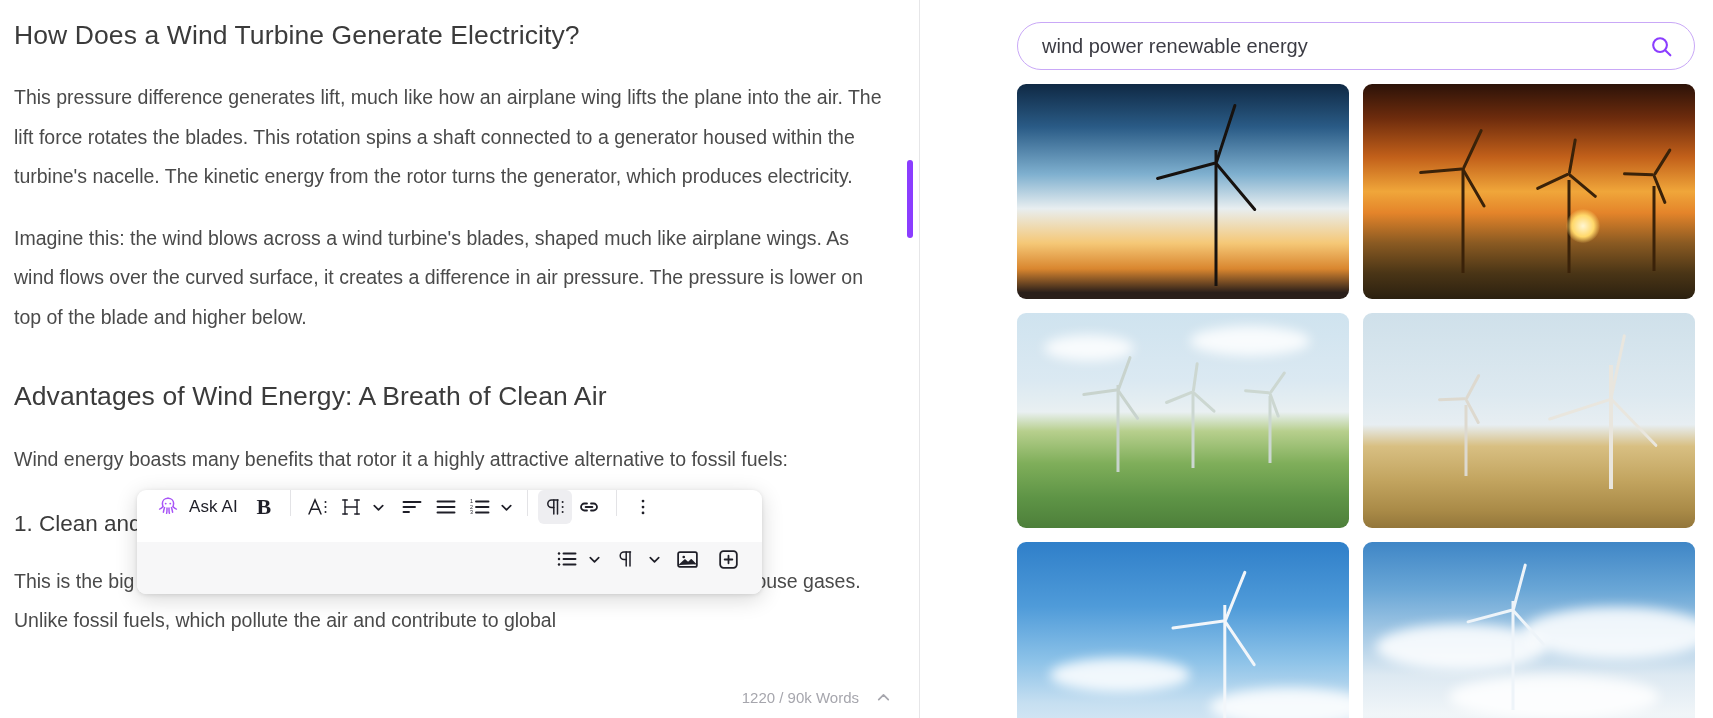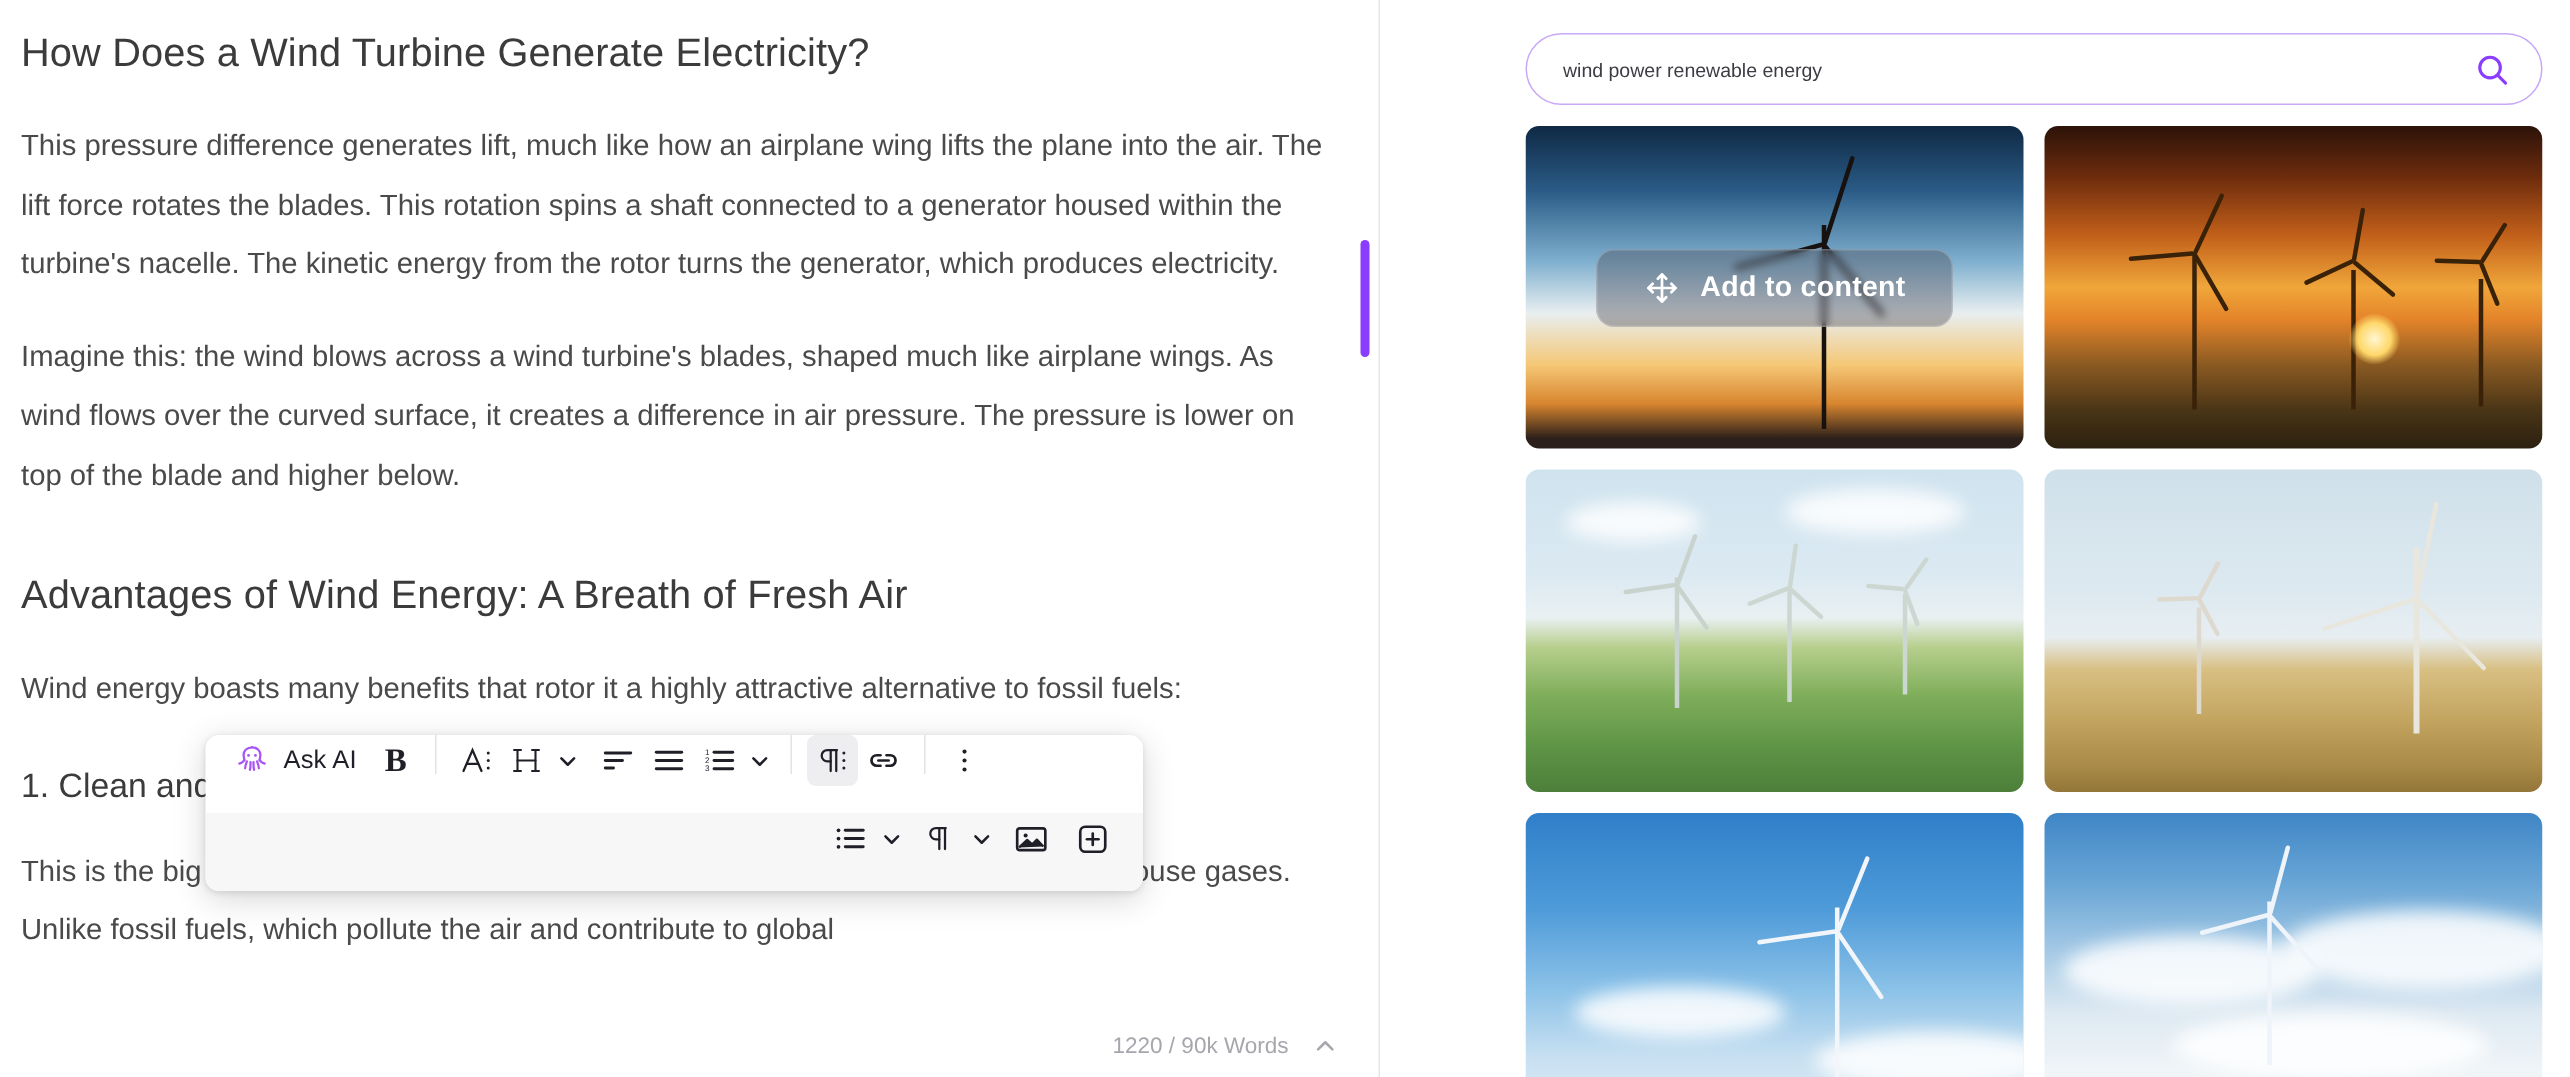--- a/index.html
+++ b/index.html
@@ -172,21 +172,21 @@
     height: 48px;
     border: 1.6px solid #c9a8f7;
     border-radius: 26px;
     background: #fff;
     padding: 0 18px 0 24px;
   }
   .search-input {
     flex: 1;
     border: none;
     outline: none;
-    font-size: 13px;
+    font-size: 20px;
     color: #3c3c44;
     font-family: "Liberation Sans", sans-serif;
     background: transparent;
   }
   .search-input::placeholder { color: #a9a9b2; }
   .search-icon-btn {
     display: flex; align-items: center; justify-content: center;
     width: 30px; height: 30px; cursor: pointer; color: #8b3dff;
   }
 
@@ -294,21 +294,21 @@
 </head>
 <body>
 
 <div id="app">
 
   <div class="editor-pane">
     <div class="doc">
       <h2>How Does a Wind Turbine Generate Electricity?</h2>
       <p>This pressure difference generates lift, much like how an airplane wing lifts the plane into the air. The lift force rotates the blades. This rotation spins a shaft connected to a generator housed within the turbine's nacelle. The kinetic energy from the rotor turns the generator, which produces electricity.</p>
       <p>Imagine this:  the wind blows across a wind turbine's blades, shaped much like airplane wings.  As wind flows over the curved surface, it creates a difference in air pressure.  The pressure is lower on top of the blade and higher below.</p>
-      <h2 class="second">Advantages of Wind Energy: A Breath of Fresh Air</h2>
+      <h2 class="second">Advantages of Wind Energy: A Breath of Clean Air</h2>
       <p>Wind energy boasts many benefits that rotor it a highly attractive alternative to fossil fuels:</p>
       <h3>1. Clean and Green</h3>
       <p>This is the big one: wind energy generates electricity without releasing harmful greenhouse gases. Unlike fossil fuels, which pollute the air and contribute to global</p>
     </div>
 
     <div class="editor-scrollbar"></div>
     <div class="pane-divider"></div>
 
     <div class="float-toolbar">
 
@@ -545,33 +545,20 @@
     <div class="img-grid">
 
       <div class="img-card ph-sunset-hill">
         <div class="turbine" style="left:42%;top:6%;width:120px;height:88%;color:#17120f;">
           <div class="turb-mast" style="height:72%;"></div>
           <div class="turb-blade" style="height:62px;transform:translateX(-50%) rotate(18deg);top:4px;"></div>
           <div class="turb-blade" style="height:62px;transform:translateX(-50%) rotate(140deg);top:4px;"></div>
           <div class="turb-blade" style="height:62px;transform:translateX(-50%) rotate(255deg);top:4px;"></div>
         </div>
         <div class="card-overlay">
-          <div class="ov-btn">
-            <span class="ov-icon">
-              <svg width="24" height="24" viewBox="0 0 24 24" fill="none" stroke="#ffffff" stroke-width="1.8" stroke-linecap="round" stroke-linejoin="round">
-                <path d="M12 3 L12 21"></path>
-                  <path d="M3 12 L21 12"></path>
-                <path d="M9.2 5.8 L12 3 L14.8 5.8"></path>
-                <path d="M9.2 18.2 L12 21 L14.8 18.2"></path>
-                <path d="M5.8 9.2 L3 12 L5.8 14.8"></path>
-                <path d="M18.2 9.2 L21 12 L18.2 14.8"></path>
-              </svg>
-            </span>
-            <span>Add to content</span>
-          </div>
         </div>
       </div>
 
       <div class="img-card ph-sunset-field">
         <div class="turbine" style="left:18%;top:18%;width:80px;height:70%;color:#3a2209;">
           <div class="turb-mast" style="height:70%;"></div>
           <div class="turb-blade" style="height:44px;transform:translateX(-50%) rotate(25deg);top:2px;"></div>
           <div class="turb-blade" style="height:44px;transform:translateX(-50%) rotate(150deg);top:2px;"></div>
           <div class="turb-blade" style="height:44px;transform:translateX(-50%) rotate(265deg);top:2px;"></div>
         </div>

